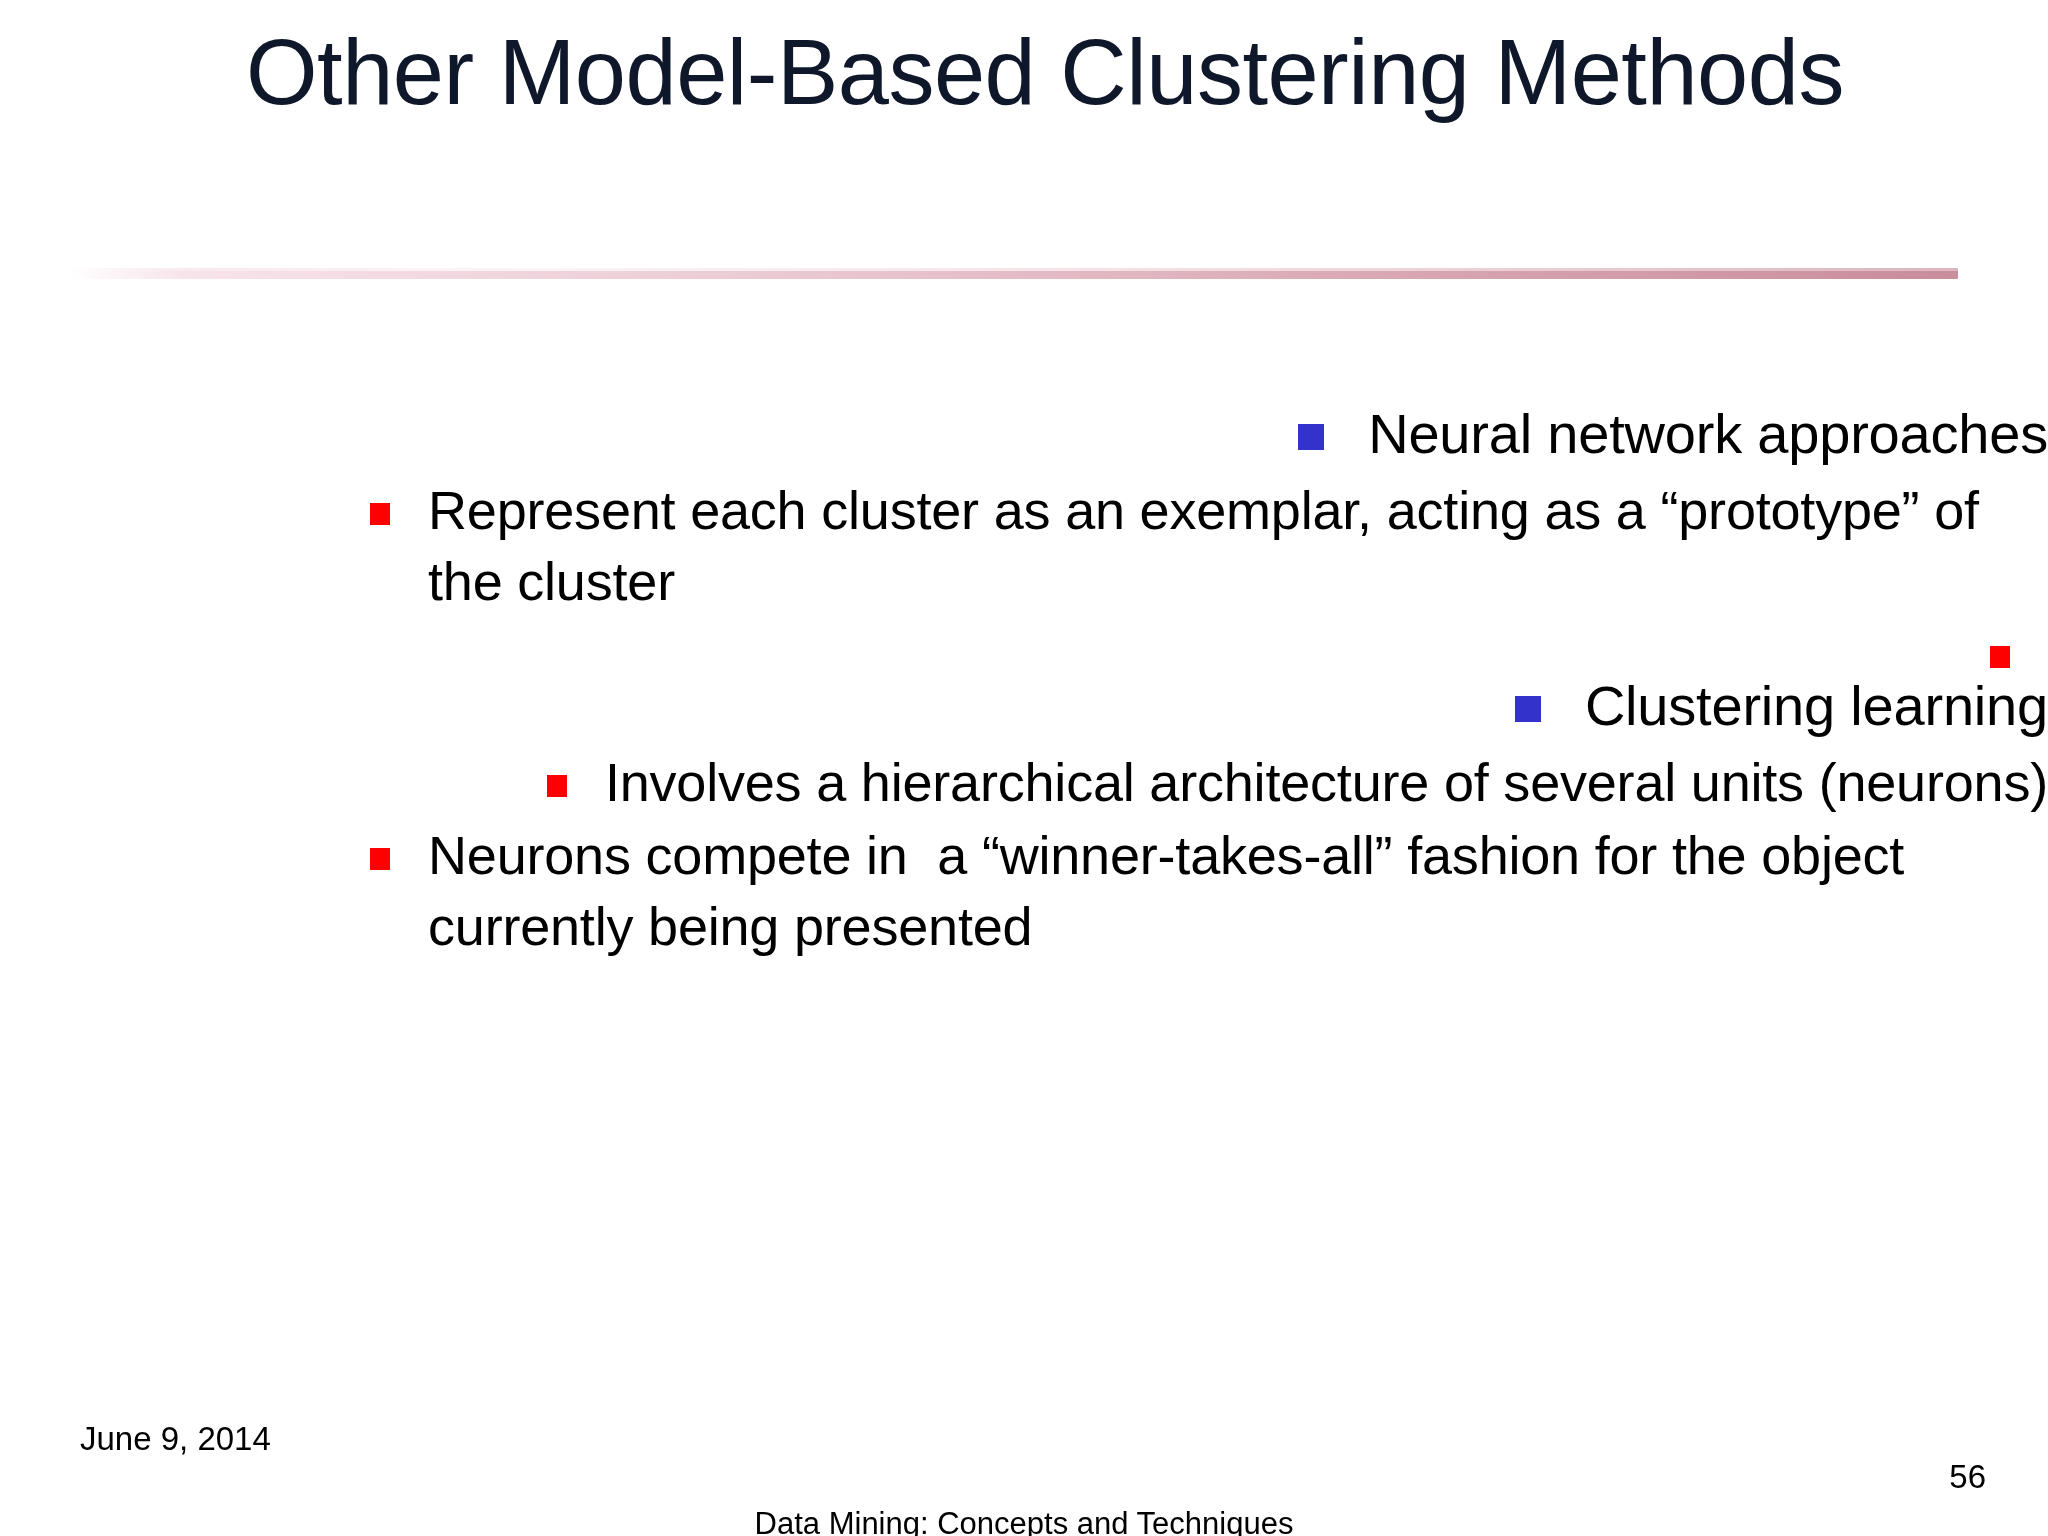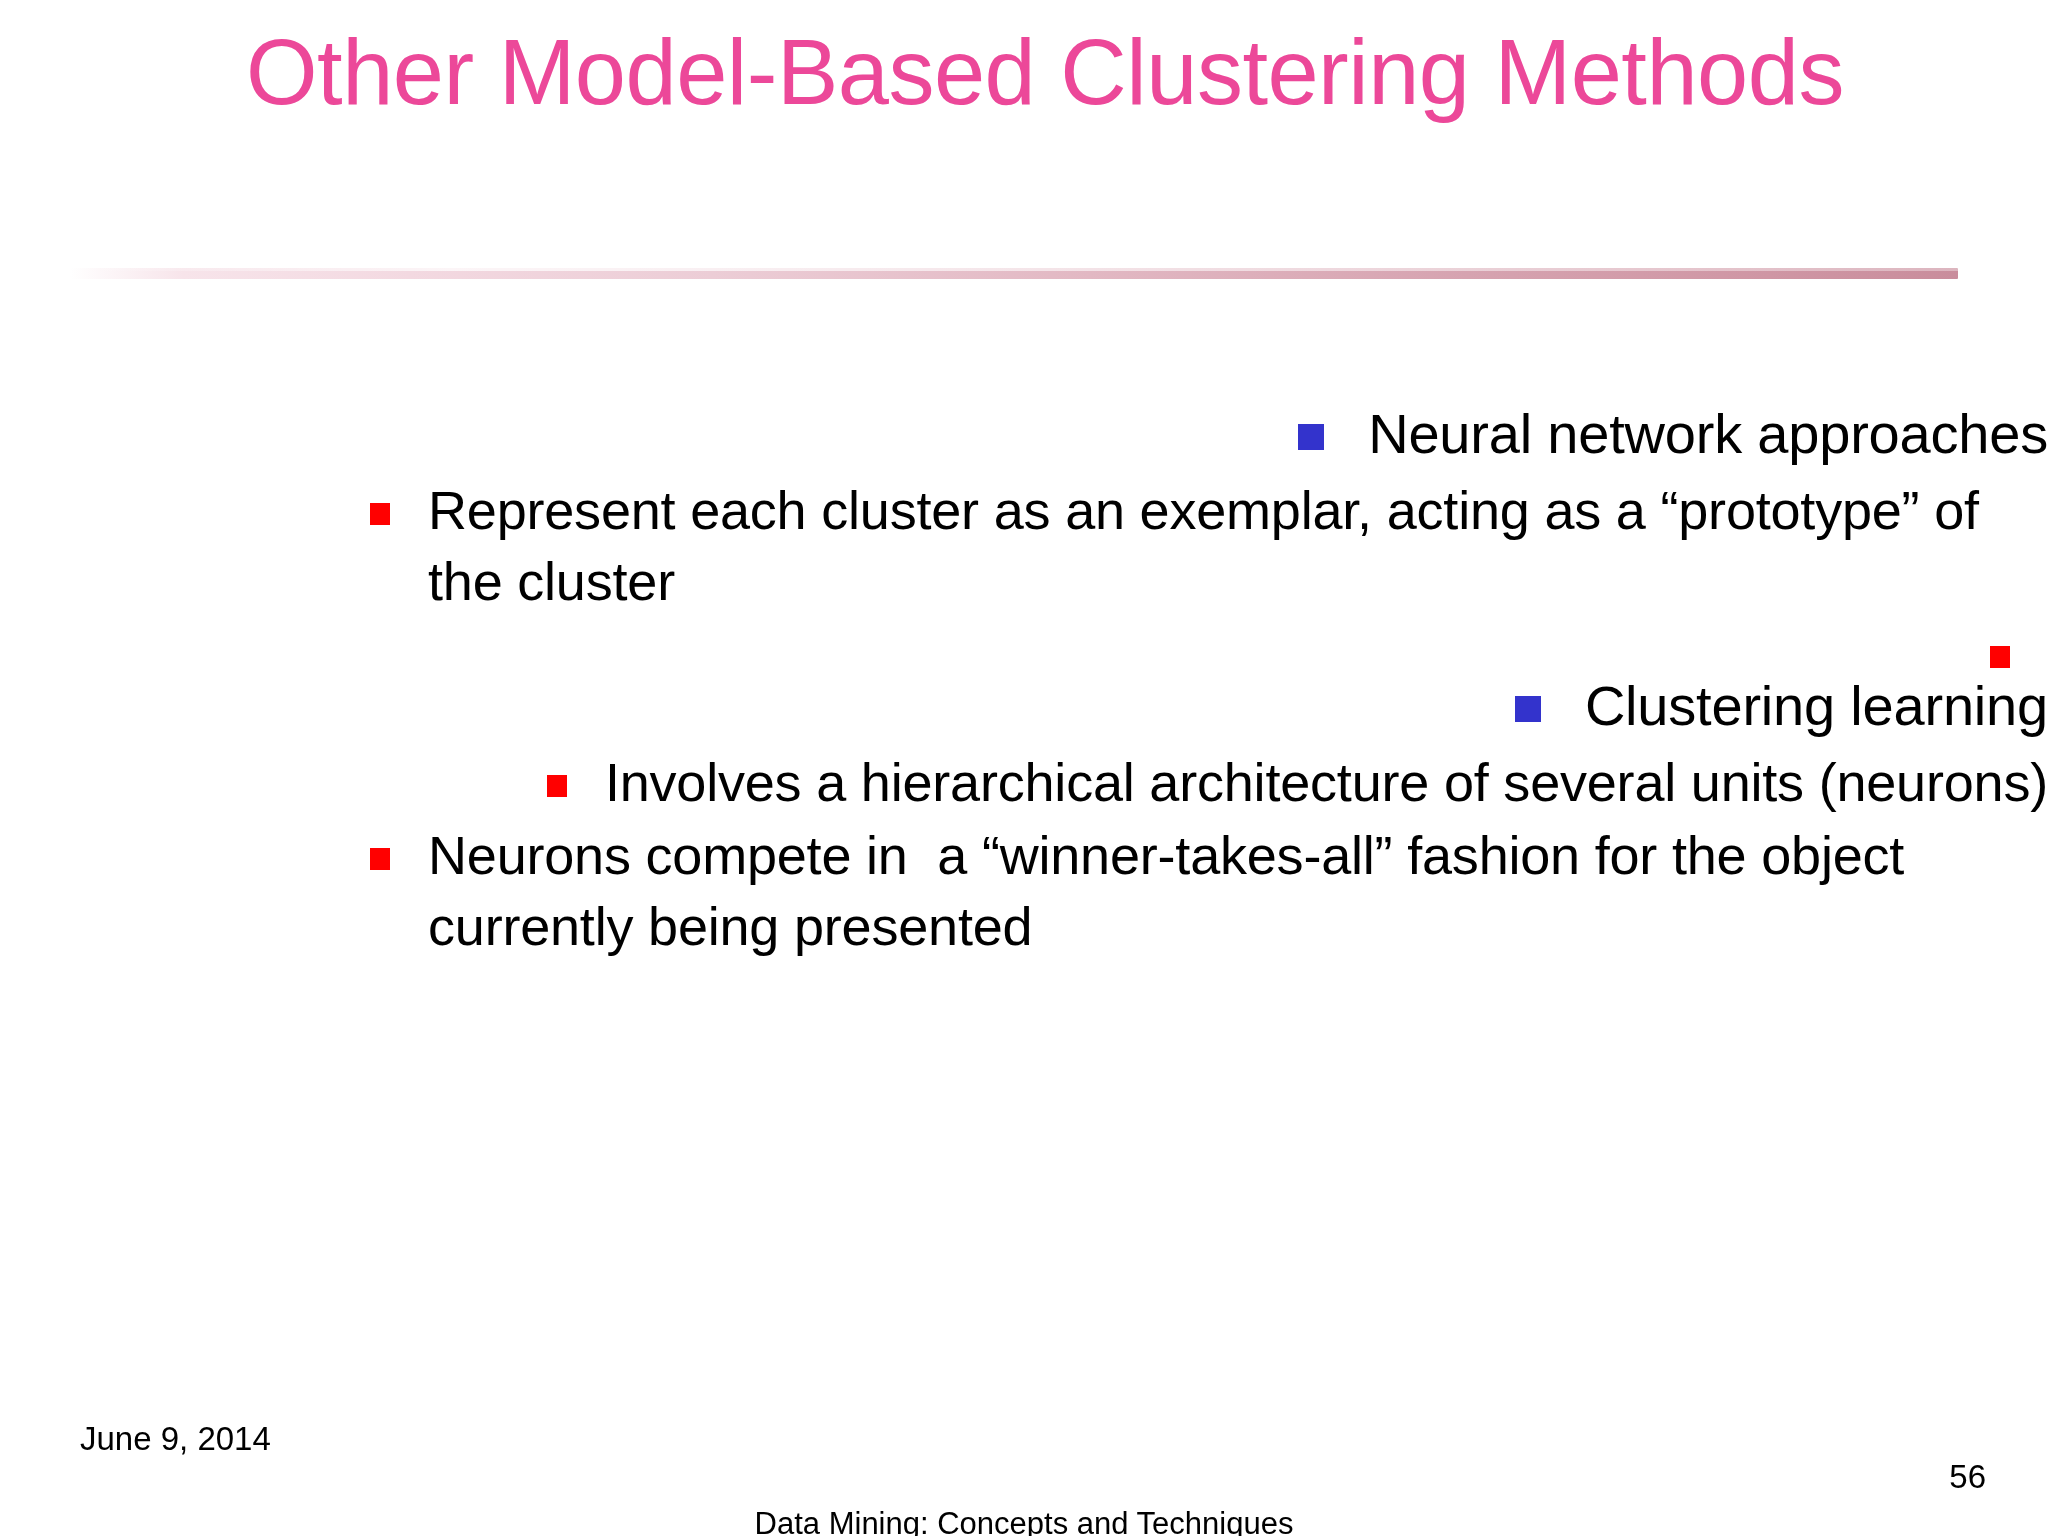--- a/index.html
+++ b/index.html
@@ -24,21 +24,21 @@
 
   
   .title-block {
     position: absolute;
     left: 130px;
     top: 18px;
     width: 1830px;
     text-align: center;
   }
   .slide-title {
-    color: #ec4899;
+    color: #0f172a;
     font-family: "Liberation Sans", sans-serif;
     font-size: 92px;
     font-weight: 400;
     line-height: 1.18;
     letter-spacing: -0.5px;
     text-align: center;
     margin: 0;
     padding: 0;
     white-space: pre-wrap;
   }

